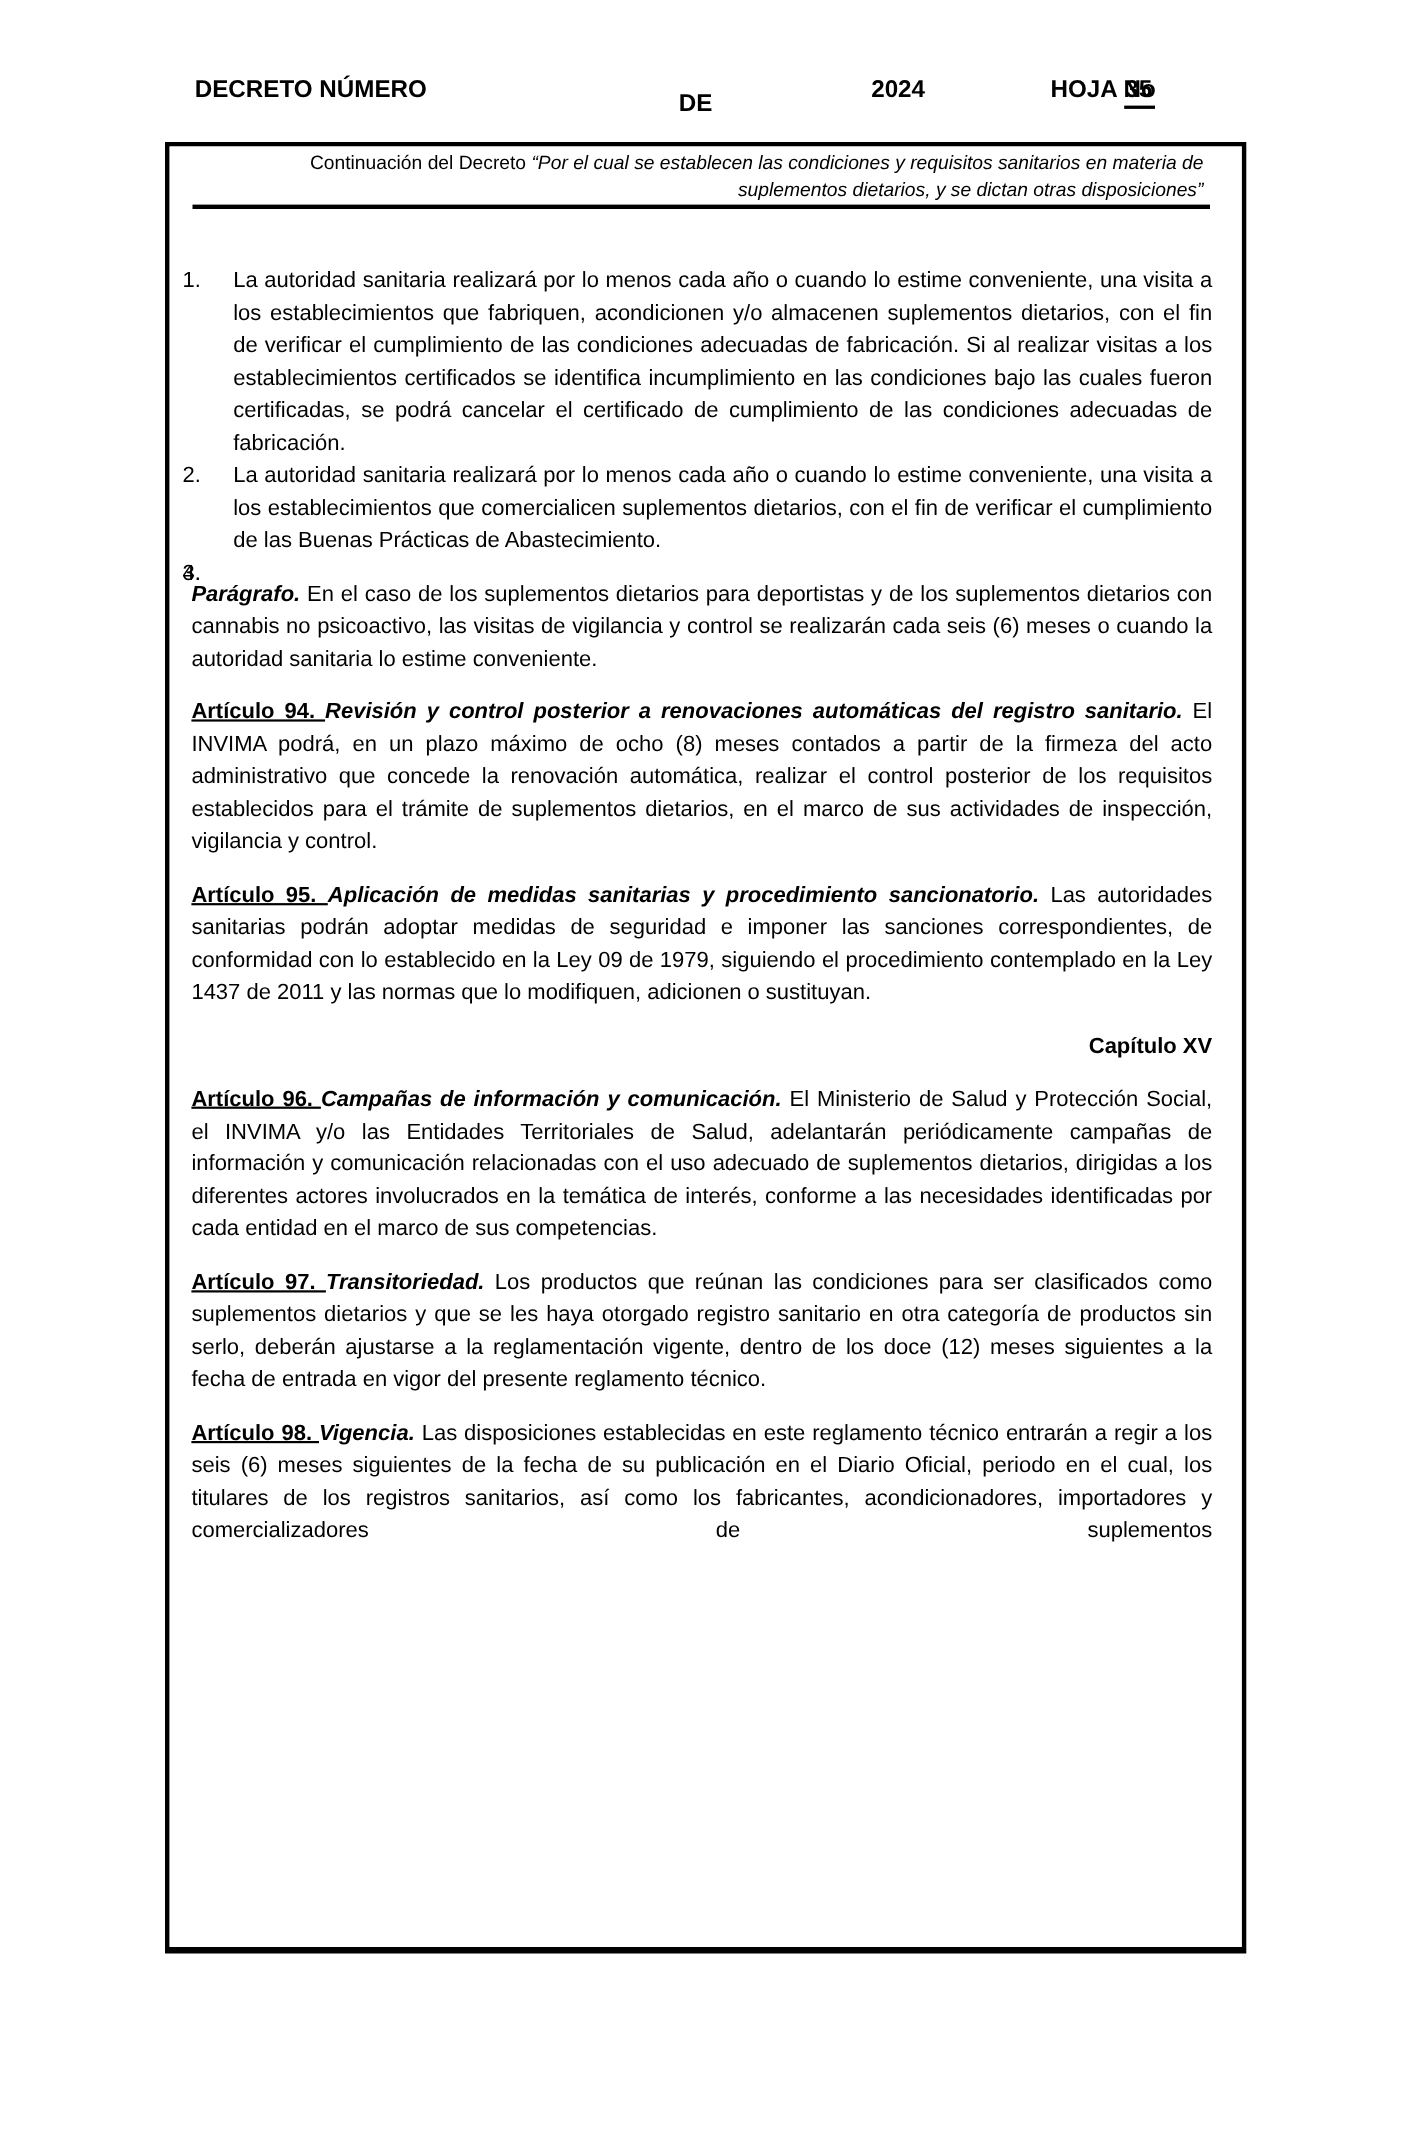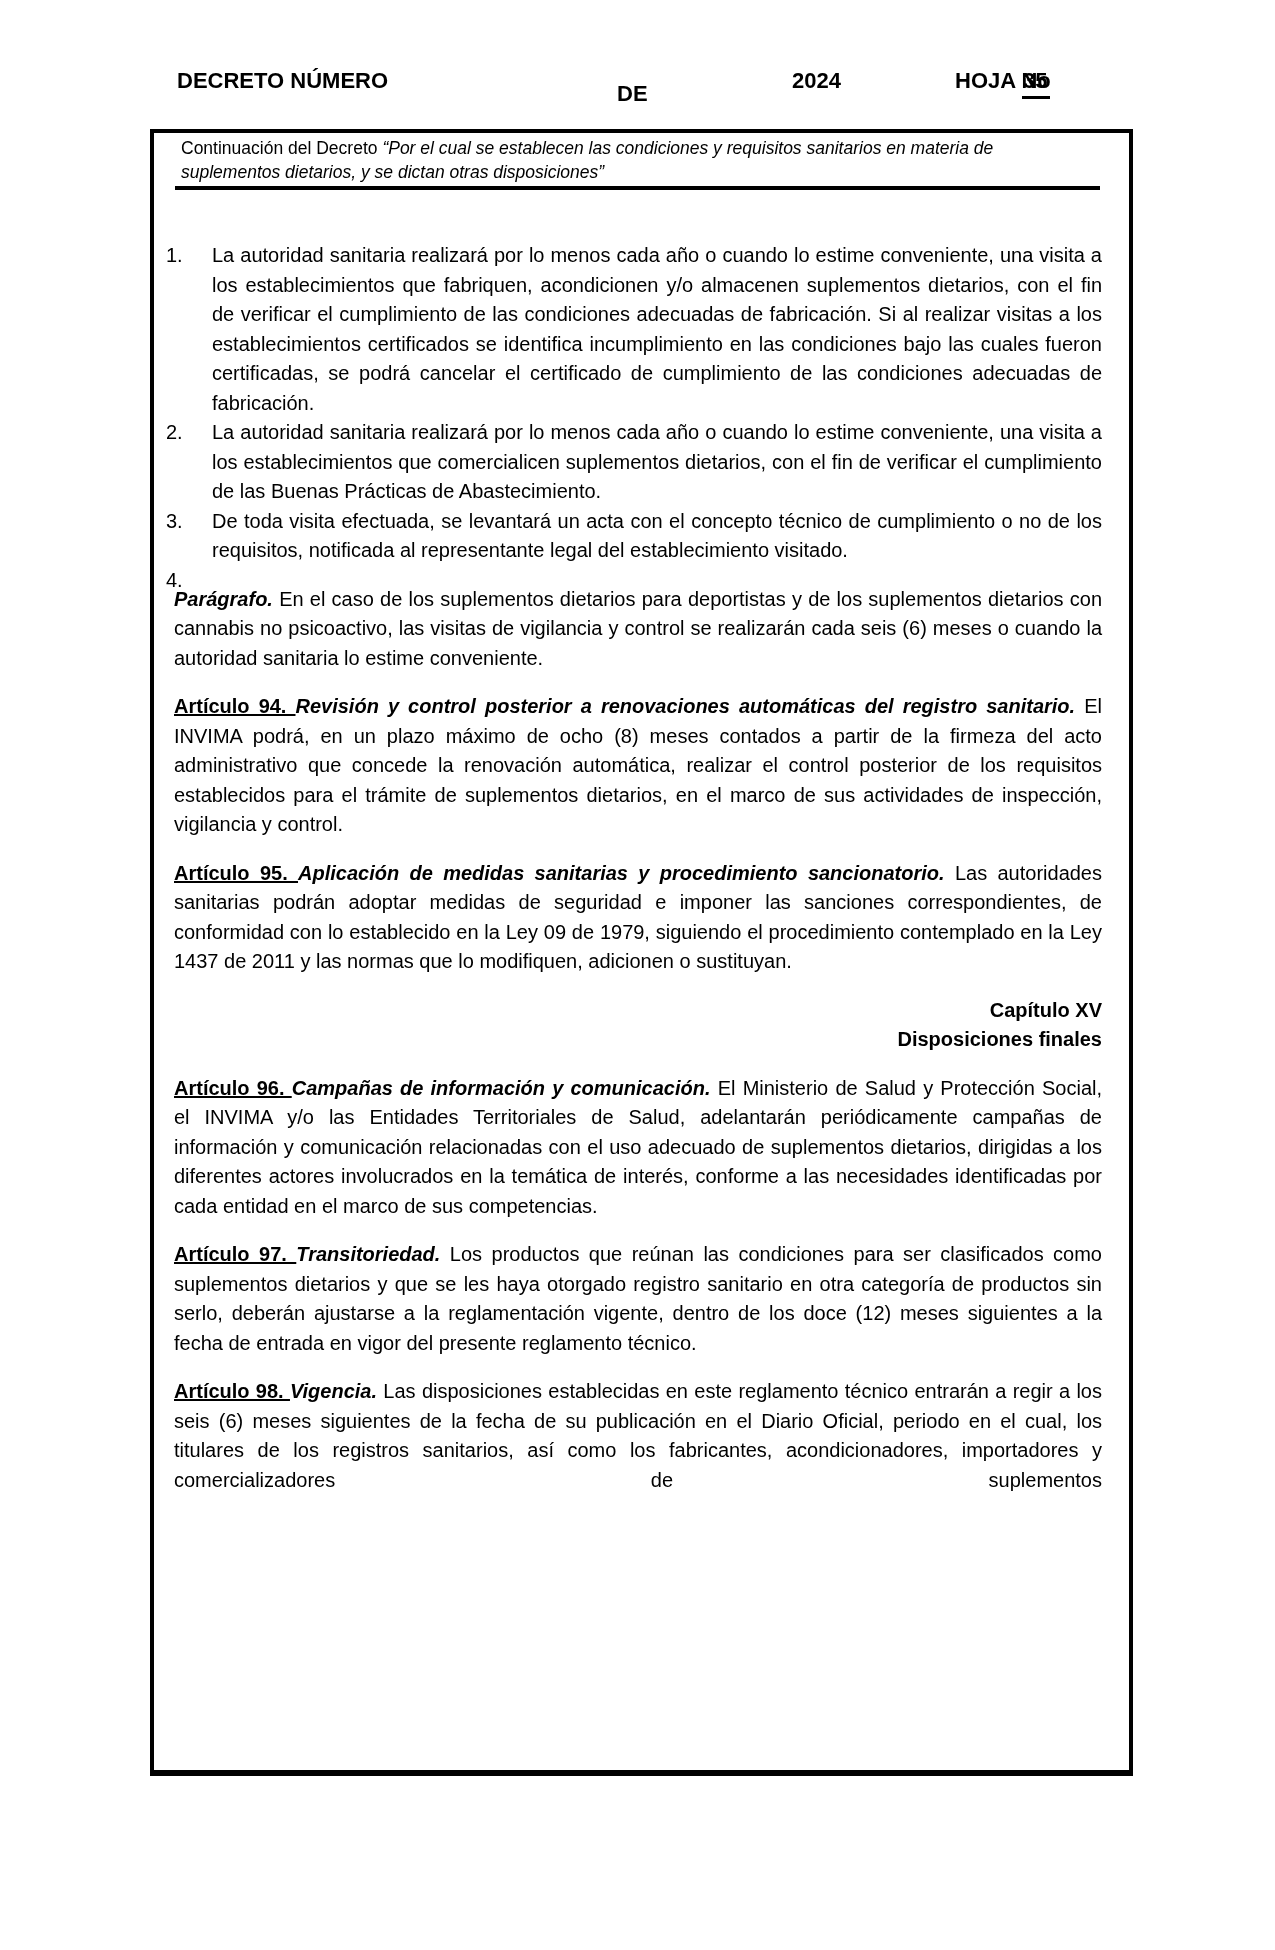--- a/index.html
+++ b/index.html
@@ -41,21 +41,21 @@
     box-sizing: border-box;
     background: #fff;
     overflow: hidden;
   }
 
   
   .cont-header {
     margin: 0 29px 4px 21px;
     padding: 3px 6px 2px 6px;
     border-bottom: 4px solid #000;
-    text-align: left;
+    text-align: right;
     font-size: 17.5px;
     line-height: 24px;
   }
   .cont-header .it { font-style: italic; }
 
   
   .content {
     padding: 0 27px 0 20px;
     font-size: 20px;
     line-height: 29.5px;
@@ -107,42 +107,41 @@
     <div class="content">
 
       <div class="list">
         <div class="li">
           <span class="num">1.</span><span>La autoridad sanitaria realizará por lo menos cada año o cuando lo estime conveniente, una visita a los establecimientos que fabriquen, acondicionen y/o almacenen suplementos dietarios, con el fin de verificar el cumplimiento de las condiciones adecuadas de fabricación. Si al realizar visitas a los establecimientos certificados se identifica incumplimiento en las condiciones bajo las cuales fueron certificadas, se podrá cancelar el certificado de cumplimiento de las condiciones adecuadas de fabricación.</span>
         </div>
         <div class="li">
           <span class="num">2.</span><span>La autoridad sanitaria realizará por lo menos cada año o cuando lo estime conveniente, una visita a los establecimientos que comercialicen suplementos dietarios, con el fin de verificar el cumplimiento de las Buenas Prácticas de Abastecimiento.</span>
         </div>
         <div class="li">
-          <span class="num">3.</span><span>De toda visita efectuada, se levantará un acta con el concepto técnico de cumplimiento o no de los requisitos, notificada al representante legal del establecimiento visitado.</span>
+          <span class="num">3.</span>
         </div>
         <div class="li">
           <span class="num">4.</span>
         </div>
       </div>
 
       <p class="para">
         <span class="bi">Parágrafo. </span><span>En el caso de los suplementos dietarios para deportistas y de los suplementos dietarios con cannabis no psicoactivo, las visitas de vigilancia y control se realizarán cada seis (6) meses o cuando la autoridad sanitaria lo estime conveniente.</span>
       </p>
 
       <p class="para">
         <span class="b">Artículo 94. </span><span class="bi">Revisión y control posterior a renovaciones automáticas del registro sanitario. </span><span>El INVIMA podrá, en un plazo máximo de ocho (8) meses contados a partir de la firmeza del acto administrativo que concede la renovación automática, realizar el control posterior de los requisitos establecidos para el trámite de suplementos dietarios, en el marco de sus actividades de inspección, vigilancia y control.</span>
       </p>
 
       <p class="para">
         <span class="b">Artículo 95. </span><span class="bi">Aplicación de medidas sanitarias y procedimiento sancionatorio. </span><span>Las autoridades sanitarias podrán adoptar medidas de seguridad e imponer las sanciones correspondientes, de conformidad con lo establecido en la Ley 09 de 1979, siguiendo el procedimiento contemplado en la Ley 1437 de 2011 y las normas que lo modifiquen, adicionen o sustituyan.</span>
       </p>
 
       <div class="chapter">
         <div>Capítulo XV</div>
-        <div>Disposiciones finales</div>
       </div>
 
       <p class="para">
         <span class="b">Artículo 96. </span><span class="bi">Campañas de información y comunicación. </span><span>El Ministerio de Salud y Protección Social, el INVIMA y/o las Entidades Territoriales de Salud, adelantarán periódicamente campañas de información y comunicación relacionadas con el uso adecuado de suplementos dietarios, dirigidas a los diferentes actores involucrados en la temática de interés, conforme a las necesidades identificadas por cada entidad en el marco de sus competencias.</span>
       </p>
 
       <p class="para">
         <span class="b">Artículo 97. </span><span class="bi">Transitoriedad. </span><span>Los productos que reúnan las condiciones para ser clasificados como suplementos dietarios y que se les haya otorgado registro sanitario en otra categoría de productos sin serlo, deberán ajustarse a la reglamentación vigente, dentro de los doce (12) meses siguientes a la fecha de entrada en vigor del presente reglamento técnico.</span>
       </p>
 

